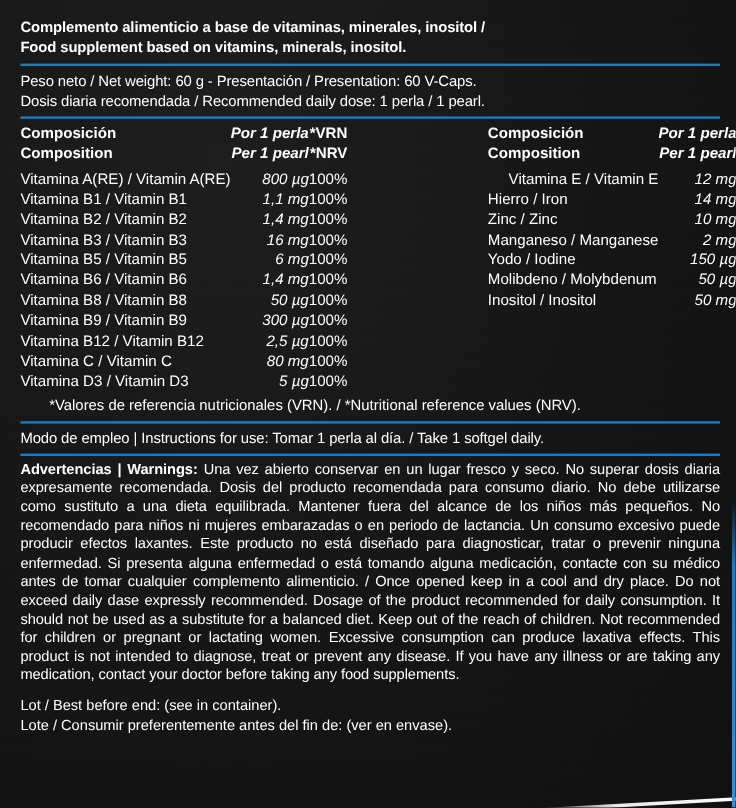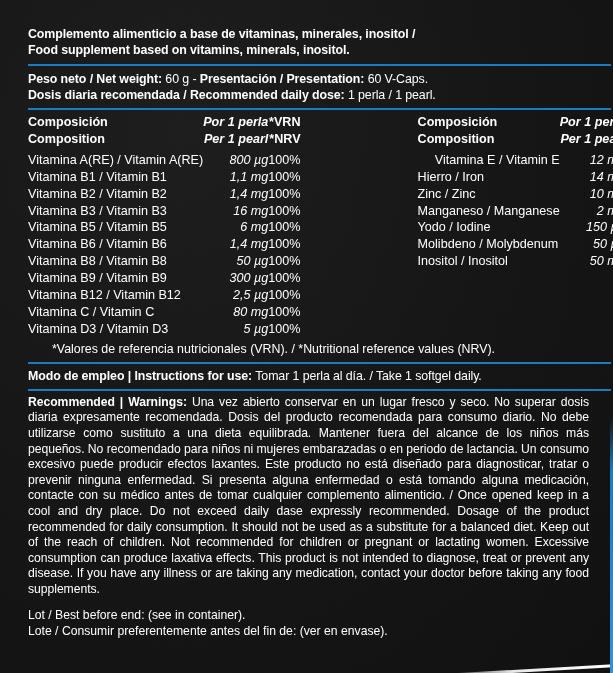--- a/index.html
+++ b/index.html
@@ -13,21 +13,21 @@
     font-family: "Liberation Sans", sans-serif;
     color: #ffffff;
     overflow: hidden;
     position: relative;
   }
   .label-panel {
     position: absolute;
     inset: 0;
     background:
       radial-gradient(ellipse at 30% 20%, #1d1d1d 0%, #151515 55%, #101010 100%);
-    padding: 11px;
+    padding: 0;
     box-sizing: border-box;
   }
   .noise {
     position: absolute;
     inset: 0;
     pointer-events: none;
     opacity: .5;
     background-image:
       repeating-linear-gradient(0deg, rgba(255,255,255,.012) 0 1px, rgba(0,0,0,0) 1px 2px),
       repeating-linear-gradient(90deg, rgba(255,255,255,.012) 0 1px, rgba(0,0,0,0) 1px 3px);
@@ -48,21 +48,21 @@
     background: #1b7cc0;
     margin: 6px 0 5px 0;
     width: 583px;
   }
   .rule.tight { margin: 5px 0 4px 0; }
   .info-line {
     font-size: 12.4px;
     line-height: 16px;
     letter-spacing: -.1px;
   }
-  .info-line b { font-weight: bold; margin-top: 43px; }
+  .info-line b { font-weight: normal; margin-top: 43px; }
 
   .tables {
     display: flex;
     margin-top: 4px;
     position: relative;
     gap: 48px;
   }
   .tcol { width: 281px; }
   .tcol.right { width: 290px; padding-left: 18px; }
   .vdiv {
@@ -308,21 +308,21 @@
     <div class="info-line">
       <b>Modo de empleo</b>
       <b>|</b>
       <b>Instructions for use</b><b>:</b>
       <span>Tomar 1 perla al día. / Take 1 softgel daily.</span>
     </div>
 
     <div class="rule tight"></div>
 
     <div class="body-text">
-      <b>Recommended</b>
+      <b>Advertencias</b>
       <b>|</b>
       <b>Warnings</b><b>:</b>
       <span>Una vez abierto conservar en un lugar fresco y seco. No superar dosis diaria expresamente recomendada. Dosis del producto recomendada para consumo diario. No debe utilizarse como sustituto a una dieta equilibrada. Mantener fuera del alcance de los niños más pequeños. No recomendado para niños ni mujeres embarazadas o en periodo de lactancia. Un consumo excesivo puede producir efectos laxantes. Este producto no está diseñado para diagnosticar, tratar o prevenir ninguna enfermedad. Si presenta alguna enfermedad o está tomando alguna medicación, contacte con su médico antes de tomar cualquier complemento alimenticio. / Once opened keep in a cool and dry place. Do not exceed daily dase expressly recommended. Dosage of the product recommended for daily consumption. It should not be used as a substitute for a balanced diet. Keep out of the reach of children. Not recommended for children or pregnant or lactating women. Excessive consumption can produce laxativa effects. This product is not intended to diagnose, treat or prevent any disease. If you have any illness or are taking any medication, contact your doctor before taking any food supplements.</span>
     </div>
 
     <div class="lot">
       <div>Lot / Best before end: (see in container).</div>
       <div>Lote / Consumir preferentemente antes del fin de: (ver en envase).</div>
     </div>
 

